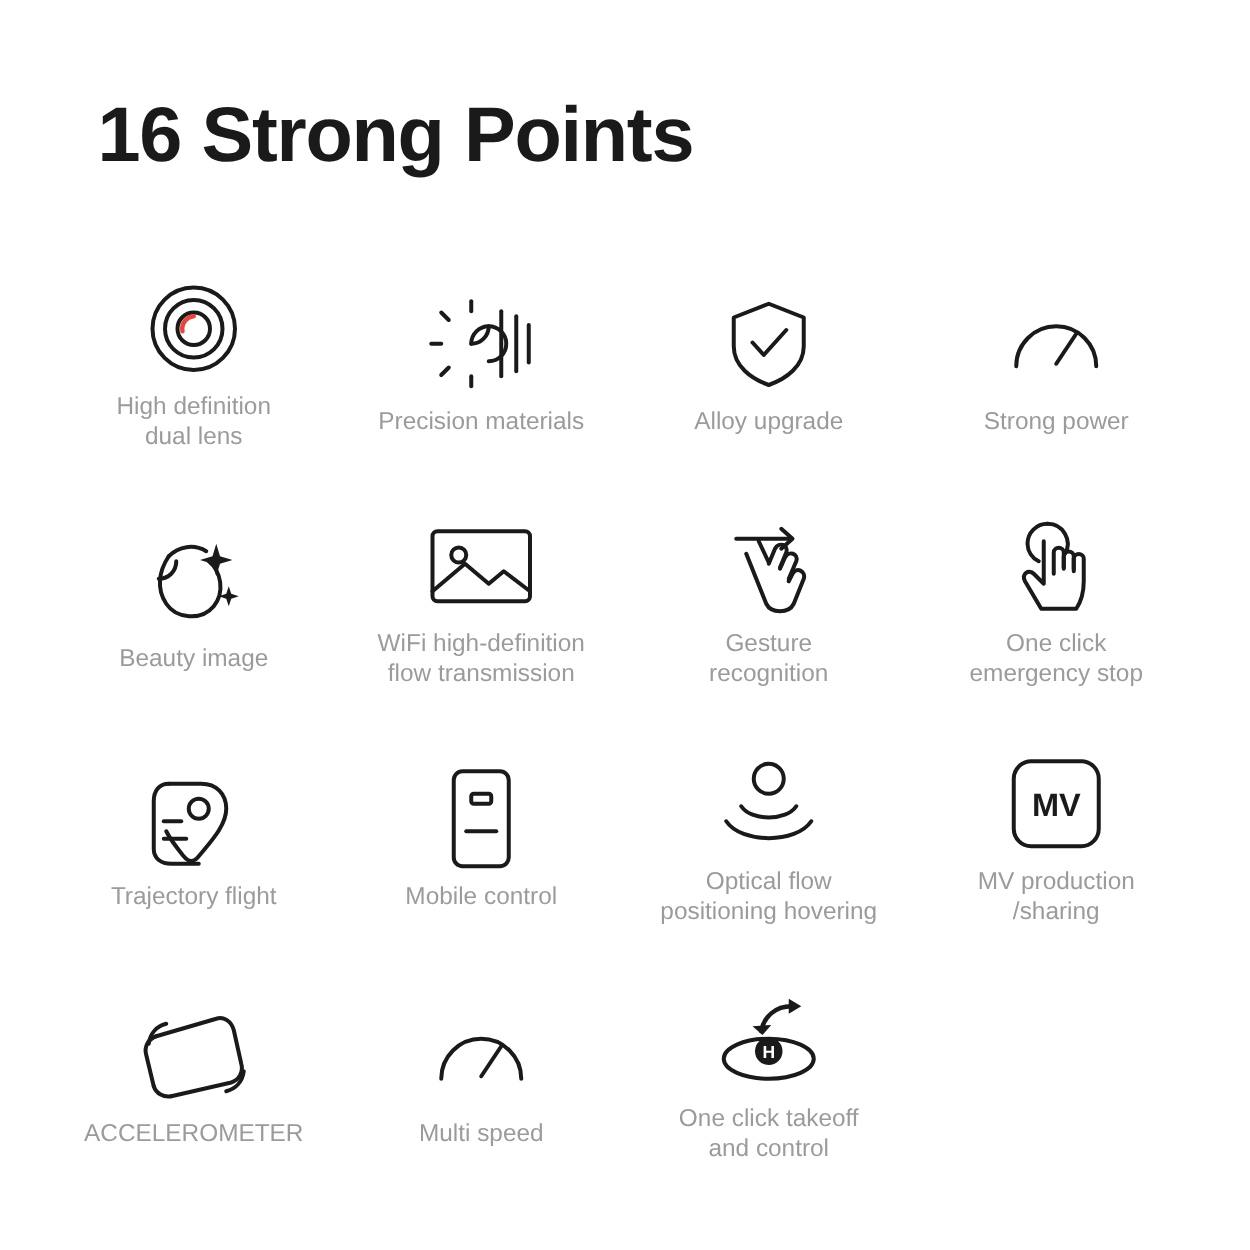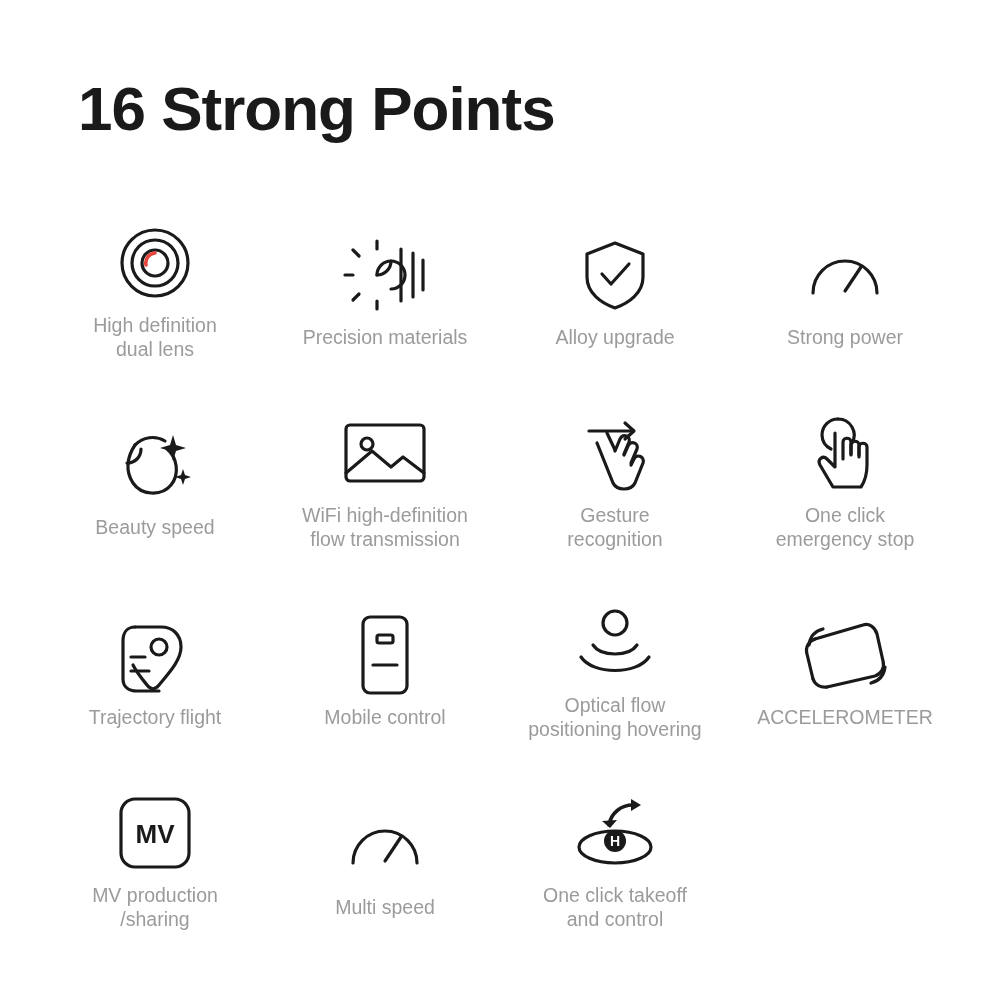--- a/index.html
+++ b/index.html
@@ -128,21 +128,21 @@
     <div class="cell">
       <div class="icon-wrap">
         <svg width="84" height="84" viewBox="0 0 84 84" fill="none" stroke="#1a1a1a" stroke-width="3.2" stroke-linecap="round" stroke-linejoin="round">
           <path d="M22 22 C14 34 12 48 20 60 C28 72 48 74 58 62 C67 51 64 34 54 26"></path>
           <path d="M22 22 C30 14 42 12 52 18"></path>
           <path d="M14 40 C22 40 28 34 28 26"></path>
           <path d="M60 12 L63 22 L73 25 L63 28 L60 38 L57 28 L47 25 L57 22 Z" fill="#1a1a1a" stroke="none"></path>
           <path d="M70 46 L72 52 L78 54 L72 56 L70 62 L68 56 L62 54 L68 52 Z" fill="#1a1a1a" stroke="none"></path>
         </svg>
       </div>
-      <div class="cap">Beauty speed</div>
+      <div class="cap">Beauty image</div>
     </div>
 
     <div class="cell">
       <div class="icon-wrap">
         <svg width="88" height="72" viewBox="0 0 88 72" fill="none" stroke="#1a1a1a" stroke-width="3.2" stroke-linecap="round" stroke-linejoin="round">
           <rect x="5" y="8" width="78" height="56" rx="4"></rect>
           <circle cx="26" cy="27" r="6"></circle>
           <path d="M5 56 L31 34 L50 50 L62 40 L83 56"></path>
         </svg>
       </div>
@@ -211,40 +211,40 @@
           <path d="M8 52 C20 70 64 70 76 52"></path>
         </svg>
       </div>
       <div class="cap">Optical flow
 positioning hovering</div>
     </div>
 
 
     <div class="cell">
       <div class="icon-wrap">
+        <svg width="80" height="80" viewBox="0 0 80 80" fill="none" stroke="#1a1a1a" stroke-width="3.2" stroke-linejoin="round">
+          <rect x="6" y="6" width="68" height="68" rx="14"></rect>
+          <text x="40" y="50" font-family="Liberation Sans, sans-serif" font-size="26" font-weight="bold" fill="#1a1a1a" stroke="none" text-anchor="middle">MV</text>
+        </svg>
+      </div>
+      <div class="cap">MV production
+/sharing</div>
+    </div>
+
+    <div class="cell">
+      <div class="icon-wrap">
         <svg width="88" height="76" viewBox="0 0 88 76" fill="none" stroke="#1a1a1a" stroke-width="3.2" stroke-linecap="round" stroke-linejoin="round">
           <path d="M14 22 L62 8 C68 6 74 10 76 17 L82 44 C84 51 80 57 74 59 L26 70"></path>
           <path d="M14 22 C8 24 4 30 6 37 L12 62"></path>
           <path d="M12 62 C14 68 20 71 26 70"></path>
           <path d="M22 12 C14 14 9 20 8 28"></path>
           <path d="M70 66 C78 64 83 58 84 50"></path>
         </svg>
       </div>
       <div class="cap">ACCELEROMETER</div>
-    </div>
-
-    <div class="cell">
-      <div class="icon-wrap">
-        <svg width="80" height="80" viewBox="0 0 80 80" fill="none" stroke="#1a1a1a" stroke-width="3.2" stroke-linejoin="round">
-          <rect x="6" y="6" width="68" height="68" rx="14"></rect>
-          <text x="40" y="50" font-family="Liberation Sans, sans-serif" font-size="26" font-weight="bold" fill="#1a1a1a" stroke="none" text-anchor="middle">MV</text>
-        </svg>
-      </div>
-      <div class="cap">MV production
-/sharing</div>
     </div>
 
     <div class="cell">
       <div class="icon-wrap">
         <svg width="84" height="80" viewBox="0 0 84 80" fill="none" stroke="#1a1a1a" stroke-width="3.2" stroke-linecap="round">
           <path d="M10 58 A32 32 0 1 1 74 58"></path>
           <line x1="42" y1="56" x2="58" y2="32"></line>
         </svg>
       </div>
       <div class="cap">Multi speed</div>

